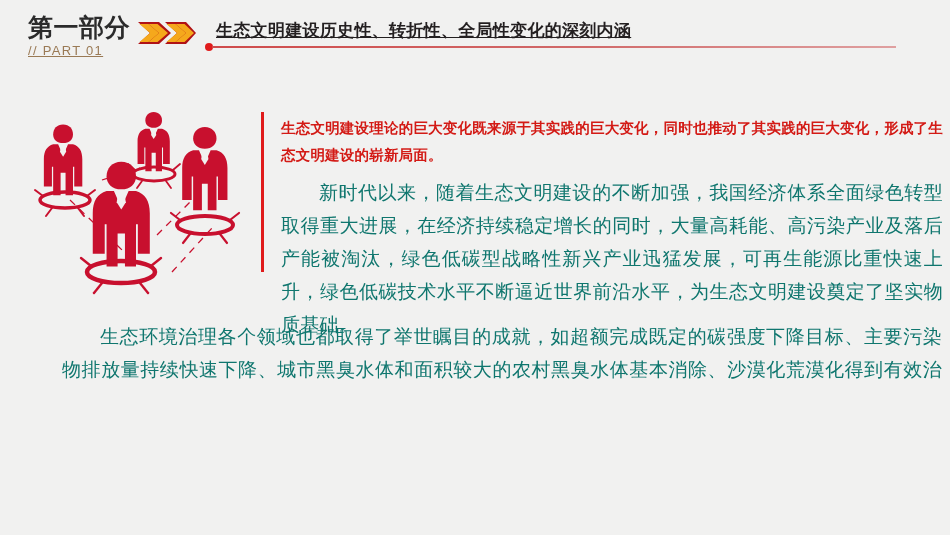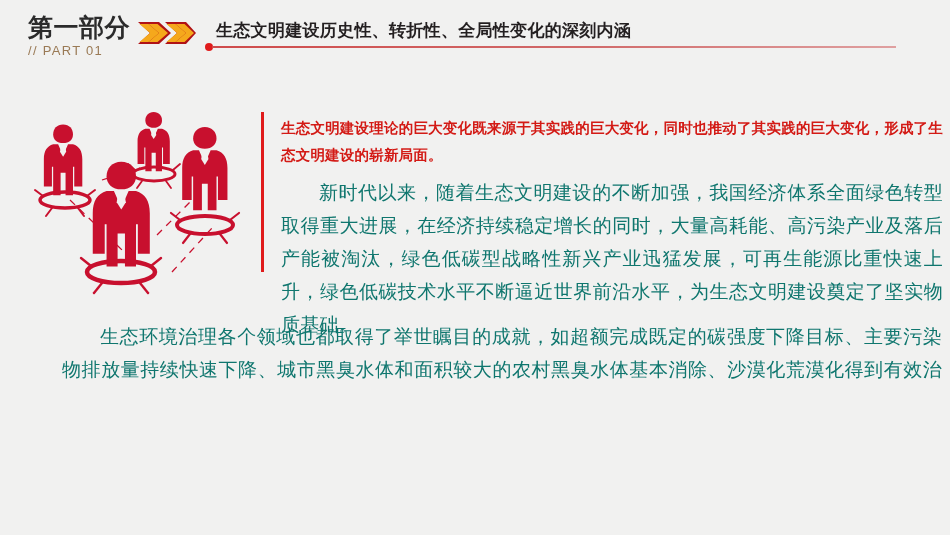--- a/index.html
+++ b/index.html
@@ -49,39 +49,41 @@
     white-space: nowrap;
   }
 
   .part-en {
     font-size: 13px;
     color: #9a7a55;
     letter-spacing: 1.3px;
     line-height: 17px;
     margin-top: 1px;
     white-space: nowrap;
+    text-decoration: underline;
   }
 
   .chevrons {
     position: absolute;
     left: 137px;
     top: 20px;
     width: 60px;
     height: 26px;
   }
 
   .header-title {
     position: absolute;
     left: 216px;
     top: 19px;
     font-size: 17px;
     font-weight: bold;
     color: #231f20;
     letter-spacing: 0.3px;
     white-space: nowrap;
+    text-decoration: underline;
   }
 
   .header-rule {
     position: absolute;
     left: 212px;
     top: 46px;
     width: 684px;
     height: 2px;
     background: linear-gradient(to right, #cf4b4b 0%, #d16a6a 55%, #dfa0a0 100%);
   }

